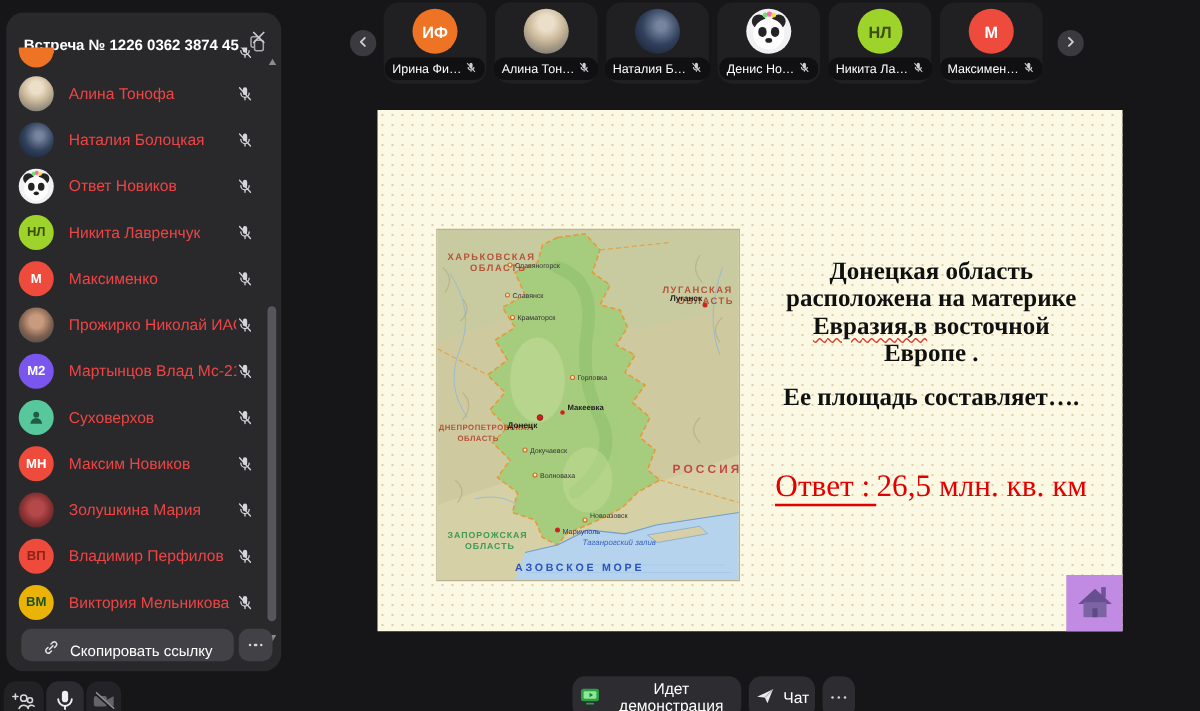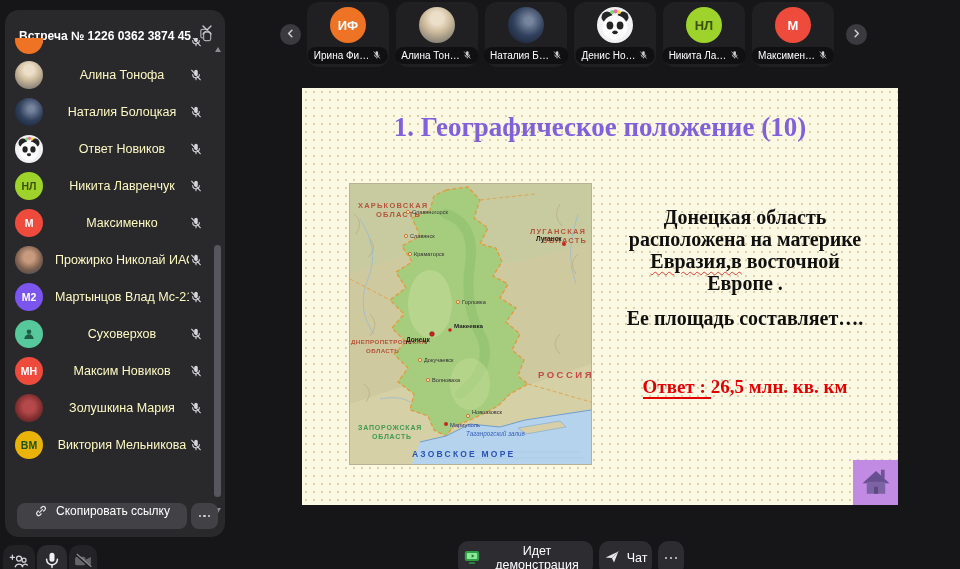--- a/index.html
+++ b/index.html
@@ -12,41 +12,41 @@
   .sb-title{color:#fff;font-size:12px;font-weight:700;white-space:nowrap;}
   .copy-btn{background:none;border:none;padding:0;cursor:pointer;display:flex;}
   .sb-close{position:absolute;right:9px;top:11px;background:none;border:none;padding:3px;cursor:pointer;display:flex;}
   .plist{position:absolute;top:28px;left:0;right:14px;height:462px;overflow:hidden;}
   .row{display:flex;align-items:center;height:37px;padding:0 8px 0 10px;}
   .row-partial{height:18px;overflow:hidden;display:flex;align-items:flex-start;padding:0 8px 0 10px;}
   .row-partial .av{margin-top:-12px;}
   .row-partial .mic-wrap{margin-top:-4px;}
   .av{width:28px;height:28px;border-radius:50%;flex:none;display:flex;align-items:center;justify-content:center;
       font-size:10.5px;font-weight:700;overflow:hidden;}
-  .name{margin-left:12px;color:#fef9c3;font-size:12.5px;flex:1;white-space:nowrap;overflow:hidden;text-align:center;}
+  .name{margin-left:12px;color:#ef4444;font-size:12.5px;flex:1;white-space:nowrap;overflow:hidden;}
   .mic-wrap{flex:none;display:flex;margin-left:auto;}
   .c-orange{background:#ee7324;color:#fff;}
   .c-green{background:#9ed32b;color:#3c4f0a;}
   .c-red{background:#ee4b3c;color:#fff;}
   .c-reddark{background:#ee4b3c;color:#8c221a;}
   .c-purple{background:#7a55ee;color:#fff;}
   .c-teal{background:#57c89b;color:#1f5c46;}
   .c-greenv{background:#eab308;color:#1c5220;}
   .ph-blonde{background:radial-gradient(circle at 50% 32%,#ecdfca 0 20%,#cdbb9c 45%,#8d867a 78%,#6e685f 100%);}
   .ph-night{background:radial-gradient(circle at 58% 38%,#76849e 0 12%,#31405c 50%,#121a2a 100%);}
   .ph-portrait{background:radial-gradient(circle at 50% 40%,#c99b7e 0 24%,#7d5f4e 58%,#2e4254 100%);}
   .ph-red{background:radial-gradient(circle at 50% 45%,#b5484a 0 28%,#7e2d2e 62%,#352220 100%);}
   .ph-panda{background:#f1f1f3;}
   .sb-scroll{position:absolute;right:3px;top:35px;width:9px;height:470px;display:flex;flex-direction:column;align-items:center;}
   .sb-thumb{position:absolute;top:200px;width:7px;height:252px;background:#56565c;border-radius:4px;left:1px;}
   .arr-up{width:0;height:0;border-left:3.5px solid transparent;border-right:3.5px solid transparent;border-bottom:5px solid #8b8b91;margin-top:2px;}
   .arr-down{position:absolute;bottom:2px;width:0;height:0;border-left:3.5px solid transparent;border-right:3.5px solid transparent;border-top:5px solid #8b8b91;}
   .copylink{position:absolute;top:493px;left:12px;right:7px;display:flex;gap:4px;}
   .link-btn{flex:1;height:26px;background:#414146;border:none;border-radius:8px;color:#fff;font-size:12px;
-            display:flex;align-items:flex-start;justify-content:center;gap:8px;cursor:pointer;font-family:inherit;}
+            display:flex;align-items:flex-end;justify-content:center;gap:8px;cursor:pointer;font-family:inherit;}
   .sb-more{width:27px;height:26px;background:#414146;border:none;border-radius:8px;display:flex;align-items:center;justify-content:center;gap:2px;cursor:pointer;}
   .dot{width:2.6px;height:2.6px;border-radius:50%;background:#d7d7db;}
 
   
   .nav-circle{position:absolute;width:21px;height:21px;border-radius:50%;background:#3a3a3f;border:none;
               display:flex;align-items:center;justify-content:center;cursor:pointer;}
   .nav-left{left:280px;top:24px;}
   .nav-right{left:846px;top:24px;}
   .tiles{position:absolute;left:307px;top:2px;display:flex;gap:7px;}
   .tile{width:82px;height:65px;background:#202023;border-radius:12px;position:relative;cursor:pointer;}
@@ -59,21 +59,21 @@
   .slide{position:absolute;left:302px;top:88px;width:596px;height:417px;background:#fbf9e3;
          background-image:radial-gradient(#e0cfa5 0.8px,rgba(0,0,0,0) 0.95px);background-size:8px 8px;}
   .s-title{position:absolute;top:24px;left:0;right:0;text-align:center;
            font-family:"Liberation Serif","DejaVu Serif",serif;font-weight:700;font-size:27px;color:#8161da;}
   .map{position:absolute;left:47px;top:95px;width:241px;height:280px;border:1px solid #b9b193;box-sizing:content-box;}
   .s-text{position:absolute;left:296px;top:118px;width:294px;text-align:center;
           font-family:"Liberation Serif","DejaVu Serif",serif;font-weight:700;font-size:20px;line-height:22px;color:#101010;}
   .s-area{margin-top:13px;}
   .wavy{text-decoration-line:underline;text-decoration-style:wavy;text-decoration-color:#e23a2e;text-decoration-thickness:1px;text-underline-offset:3px;}
   .s-answer{position:absolute;left:296px;top:288px;width:294px;text-align:center;
-            font-family:"Liberation Serif","DejaVu Serif",serif;font-weight:700;font-size:19px;color:#e30000;}
+            font-family:"Liberation Serif","DejaVu Serif",serif;font-weight:400;font-size:25px;color:#e30000;}
   .ans-u{border-bottom:2px solid #e30000;padding-right:5px;}
   .home-btn{position:absolute;right:0;bottom:0;width:45px;height:45px;background:#c28be3;border:none;cursor:pointer;
             display:flex;align-items:center;justify-content:center;}
 
   
   .bbtn{position:absolute;border:none;border-radius:10px;display:flex;align-items:center;justify-content:center;
         gap:7px;color:#fff;font-size:12.5px;font-family:inherit;cursor:pointer;}
   .bl-add{left:3px;top:545px;width:32px;height:34px;background:#222225;}
   .bl-mic{left:37px;top:545px;width:30px;height:34px;background:#2c2c30;}
   .bl-cam{left:69px;top:545px;width:28px;height:34px;background:#232327;}
@@ -252,20 +252,31 @@
         <span class="name">Золушкина Мария</span>
         <span class="mic-wrap">
           <svg width="14" height="14" viewBox="0 0 16 16">
               <path d="M6 4a2 2 0 0 1 4 0v3.2a2 2 0 0 1-4 0z" fill="#d6d6da"></path>
               <path d="M4.2 7.5a3.8 3.8 0 0 0 7.6 0" fill="none" stroke="#d6d6da" stroke-width="1.2" stroke-linecap="round"></path>
               <path d="M8 11.3v2.2M3 2.5l10 11" stroke="#d6d6da" stroke-width="1.2" stroke-linecap="round"></path>
             </svg>
         </span>
       </div>
 
+      <div class="row">
+        <div class="av c-reddark">ВП</div>
+        <span class="name">Владимир Перфилов</span>
+        <span class="mic-wrap">
+          <svg width="14" height="14" viewBox="0 0 16 16">
+              <path d="M6 4a2 2 0 0 1 4 0v3.2a2 2 0 0 1-4 0z" fill="#d6d6da"></path>
+              <path d="M4.2 7.5a3.8 3.8 0 0 0 7.6 0" fill="none" stroke="#d6d6da" stroke-width="1.2" stroke-linecap="round"></path>
+              <path d="M8 11.3v2.2M3 2.5l10 11" stroke="#d6d6da" stroke-width="1.2" stroke-linecap="round"></path>
+            </svg>
+        </span>
+      </div>
 
       <div class="row">
         <div class="av c-greenv">ВМ</div>
         <span class="name">Виктория Мельникова</span>
         <span class="mic-wrap">
           <svg width="14" height="14" viewBox="0 0 16 16">
               <path d="M6 4a2 2 0 0 1 4 0v3.2a2 2 0 0 1-4 0z" fill="#d6d6da"></path>
               <path d="M4.2 7.5a3.8 3.8 0 0 0 7.6 0" fill="none" stroke="#d6d6da" stroke-width="1.2" stroke-linecap="round"></path>
               <path d="M8 11.3v2.2M3 2.5l10 11" stroke="#d6d6da" stroke-width="1.2" stroke-linecap="round"></path>
             </svg>
@@ -389,21 +400,20 @@
 
   <button class="nav-circle nav-right">
     <span>
       <svg width="11" height="11" viewBox="0 0 12 12" fill="none" stroke="#d2d2d6" stroke-width="1.6" stroke-linecap="round" stroke-linejoin="round">
           <path d="M4.5 2.5L8 6l-3.5 3.5"></path>
         </svg>
     </span>
   </button>
 
   <div class="slide">
-    <div class="s-title">1. Географическое положение  (10)</div>
 
     <svg class="map" viewBox="0 0 241 280" preserveAspectRatio="none">
       <rect width="241" height="280" fill="#d6d0a6"></rect>
       <path d="M0 0h241v60L160 80 60 70 0 90z" fill="#c8cba0"></path>
       <path d="M0 90l60-20 100 10 81-20v120l-90 30L60 200 0 220z" fill="#cfc9a0"></path>
       <path d="M4 30q10 8 2 20M20 55q8 10-2 18M210 20q-8 12 2 22M228 70q-10 8-2 20M20 130q10 10 0 22M14 200q10 8 2 18M210 150q-10 10 0 20" stroke="#b9ae85" stroke-width="1" fill="none" opacity=".8"></path>
       <path d="M10 35q20 30 8 60t6 55M228 30q-14 40-2 70M30 215q30-6 40 14" stroke="#8cb6dc" stroke-width=".8" fill="none" opacity=".8"></path>
 
       <path d="M96 6L118 3 130 16 124 34 138 44 130 60 146 64 152 78 143 92 158 100 150 114 166 124 156 138 170 150 162 166 174 176 168 192 178 200 160 210 148 222 133 230 120 236 104 242 96 252 84 246 78 232 60 226 64 210 48 198 58 184 44 170 56 158 42 144 54 130 40 116 56 104 46 88 62 78 52 62 70 52 62 34 80 26 84 12 Z" fill="#a6cc7e" stroke="#e39b3b" stroke-width="1.3" stroke-dasharray="4 2.4"></path>
       <path d="M96 30q30 10 24 50t10 70-20 60" stroke="#7fb860" stroke-width="10" fill="none" opacity=".35" stroke-linecap="round"></path>

